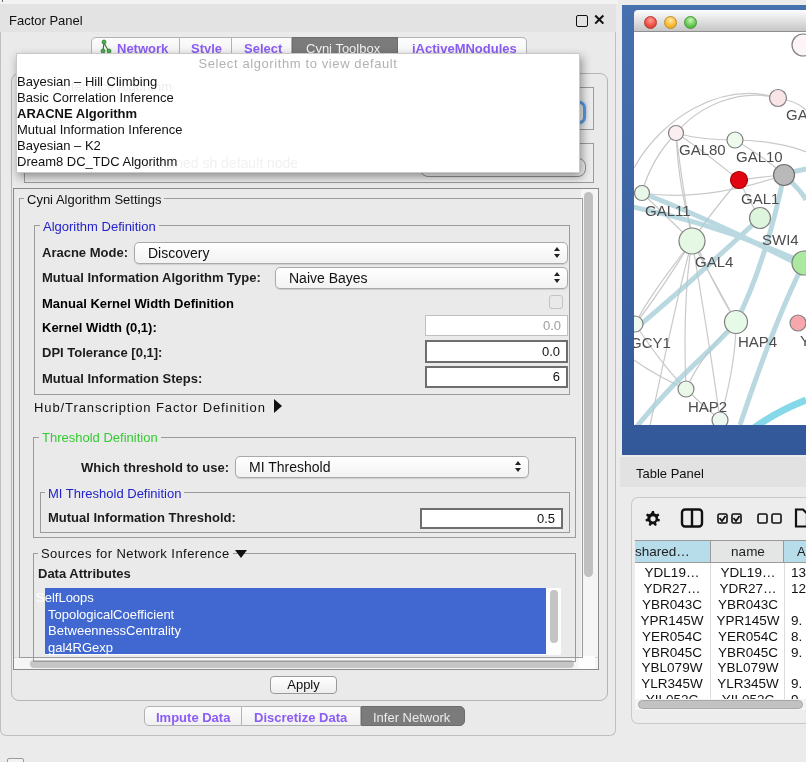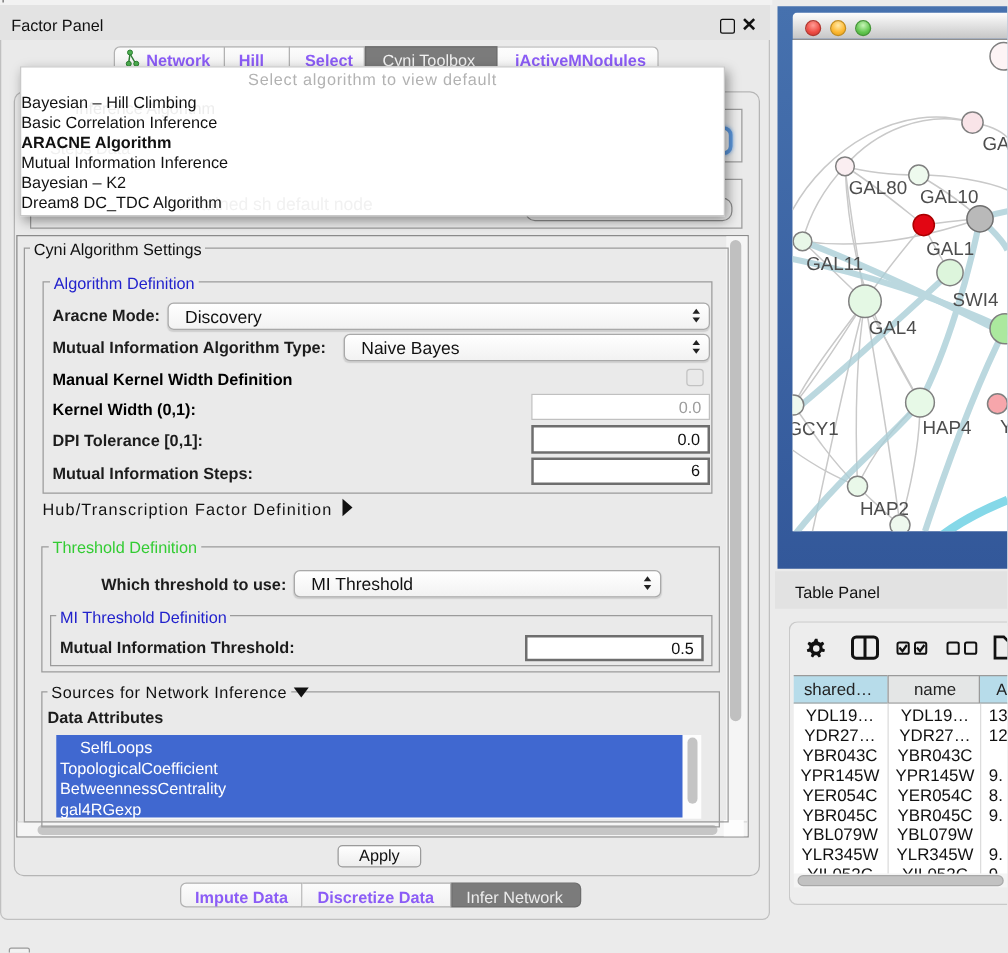--- a/index.html
+++ b/index.html
@@ -32,21 +32,21 @@
 <div class="ab" style="left:292px;top:37px;width:106px;height:21px;background:#7b7b7b;border:1px solid #6d6d6d;box-sizing:border-box"></div>
 <div class="ab" style="left:398px;top:37px;width:129px;height:21px;background:linear-gradient(#fdfdfd,#f4f4f4);border:1px solid #b2b2b2;border-left:none;border-radius:0 5px 0 0;box-sizing:border-box"></div>
 <svg class="ab" style="left:100px;top:39px" width="12" height="15" viewBox="0 0 12 15">
  <line x1="4" y1="4" x2="3" y2="11" stroke="#2e7d32" stroke-width="1.2"></line>
  <line x1="4" y1="4" x2="8" y2="11" stroke="#2e7d32" stroke-width="1.2"></line>
  <circle cx="4" cy="3" r="2" fill="#4caf50" stroke="#2e7d32" stroke-width="0.8"></circle>
  <circle cx="3" cy="12" r="2" fill="#4caf50" stroke="#2e7d32" stroke-width="0.8"></circle>
  <circle cx="9" cy="12" r="2" fill="#4caf50" stroke="#2e7d32" stroke-width="0.8"></circle>
 </svg>
 <div class="ab tabtxt" style="left:117px;top:41px">Network</div>
-<div class="ab tabtxt" style="left:191px;top:41px">Hill</div>
+<div class="ab tabtxt" style="left:191px;top:41px">Style</div>
 <div class="ab tabtxt" style="left:244px;top:41px">Select</div>
 <div class="ab tabtxt" style="left:306px;top:41px;color:#f2f2f2;font-weight:normal">Cyni Toolbox</div>
 <div class="ab tabtxt" style="left:412px;top:41px">jActiveMNodules</div>
 
 <div class="ab" style="left:11px;top:73px;width:597px;height:628px;border:1px solid #b5b5b5;border-radius:8px;background:#eaeaea;box-sizing:border-box"></div>
 
 <div class="ab gbox" style="left:24px;top:87px;width:570px;height:43px;background:#ececec;box-sizing:border-box"></div>
 <div class="ab" style="left:420px;top:101px;width:166px;height:23px;border:3px solid #5b97dd;border-radius:7px;background:#ececec;box-shadow:0 0 3px #7fb0e6;box-sizing:border-box"></div>
 <div class="ab gbox" style="left:24px;top:143px;width:570px;height:40px;background:#ececec;box-sizing:border-box"></div>
 <div class="ab" style="left:420px;top:158px;width:166px;height:19px;border:1px solid #909090;border-radius:8px;background:#f4f4f4;box-sizing:border-box"></div>
@@ -101,21 +101,21 @@
 <div class="ab glab" style="left:45px;top:486px;color:#2222cc">MI Threshold Definition</div>
 <div class="ab lbl" style="left:48px;top:510px">Mutual Information Threshold:</div>
 <div class="ab fld" style="left:420px;top:508px;width:143px;height:21px;border:2px solid #6e6e6e;line-height:17px;padding-right:6px">0.5</div>
 
 <div class="ab gbox" style="left:33px;top:553px;width:541px;height:107px"></div>
 <div class="ab glab" style="left:38px;top:546px;color:#111;font-weight:normal;letter-spacing:0.45px">Sources for Network Inference</div>
 <div class="ab" style="left:235px;top:550px;width:0;height:0;border-left:6.5px solid transparent;border-right:6.5px solid transparent;border-top:8.5px solid #111"></div>
 <div class="ab lbl" style="left:38px;top:566px">Data Attributes</div>
 <div class="ab" style="left:45px;top:588px;width:516px;height:67px;background:#fdfdfd"></div>
 <div class="ab" style="left:45px;top:588px;width:501px;height:66px;background:#4068d0"></div>
-<div class="ab" style="left:64px;top:590px;font-size:13px;color:#fff">SelfLoops</div>
+<div class="ab" style="left:36px;top:590px;font-size:13px;color:#fff">SelfLoops</div>
 <div class="ab" style="left:48px;top:606.5px;font-size:13px;color:#fff">TopologicalCoefficient</div>
 <div class="ab" style="left:48px;top:623px;font-size:13px;color:#fff">BetweennessCentrality</div>
 <div class="ab" style="left:48px;top:639.5px;font-size:13px;color:#fff">gal4RGexp</div>
 <div class="ab" style="left:549.5px;top:590px;width:8px;height:53px;background:#c4c4c4;border-radius:4px"></div>
 
 <div class="ab" style="left:16px;top:53px;width:564px;height:120px;background:#fff;border:1px solid #c9c9c9;box-shadow:2px 4px 9px rgba(0,0,0,.4);box-sizing:border-box"></div>
 <div class="ab" style="left:60px;top:79px;font-size:13px;color:#ededed">Inference Algorithm</div>
 <div class="ab" style="left:40px;top:111px;font-size:13px;color:#f0f0f0">Steps Data</div>
 <div class="ab" style="left:130px;top:155px;font-size:14px;color:#f1f1f1">maintained sh default node</div>
 <div class="ab" style="left:16px;top:56px;width:564px;text-align:center;font-size:13px;letter-spacing:0.6px;color:#b2b2b2">Select algorithm to view default</div>
@@ -233,21 +233,21 @@
   <rect x="114" y="6" width="9" height="9" rx="1.5"></rect>
   <rect x="128" y="6" width="9" height="9" rx="1.5"></rect>
  </g>
  <path d="M75.5,10 l2.5,3 l3.5,-5" fill="none" stroke="#111" stroke-width="1.8"></path>
  <path d="M89.5,10 l2.5,3 l3.5,-5" fill="none" stroke="#111" stroke-width="1.8"></path>
  <path d="M152,1.5 h7 l4,4 v13 h-11 z" fill="none" stroke="#111" stroke-width="2.2"></path>
 </svg>
 
 <div class="ab" style="left:635px;top:540px;width:171px;height:23px;background:#b7dcea;border-top:1px solid #9a9a9a;border-bottom:1px solid #9a9a9a;box-sizing:border-box"></div>
 <div class="ab" style="left:710px;top:540px;width:74px;height:23px;background:#e4e6e6;border-top:1px solid #9a9a9a;border-bottom:1px solid #9a9a9a;border-left:1px solid #9a9a9a;border-right:1px solid #9a9a9a;box-sizing:border-box"></div>
-<div class="ab" style="left:635px;top:544px;width:71px;text-align:center;font-size:13.5px;color:#222">shared…</div>
+<div class="ab" style="left:635px;top:544px;width:71px;text-align:left;font-size:13.5px;color:#222">shared…</div>
 <div class="ab" style="left:712px;top:544px;width:72px;text-align:center;font-size:13.5px;color:#222">name</div>
 <div class="ab" style="left:797px;top:544px;font-size:13px;color:#222">A</div>
 
 <div class="ab" style="left:635px;top:563px;width:171px;height:136px;background:#fff;overflow:hidden">
     <div style="position:absolute;left:0;top:2px;width:74px;text-align:center;font-size:13.5px;color:#111">YDL19…</div>
     <div style="position:absolute;left:77px;top:2px;width:72px;text-align:center;font-size:13.5px;color:#111">YDL19…</div>
     <div style="position:absolute;left:156px;top:2px;font-size:13.5px;color:#111">13</div>
     <div style="position:absolute;left:0;top:18px;width:74px;text-align:center;font-size:13.5px;color:#111">YDR27…</div>
     <div style="position:absolute;left:77px;top:18px;width:72px;text-align:center;font-size:13.5px;color:#111">YDR27…</div>
     <div style="position:absolute;left:156px;top:18px;font-size:13.5px;color:#111">12</div>

